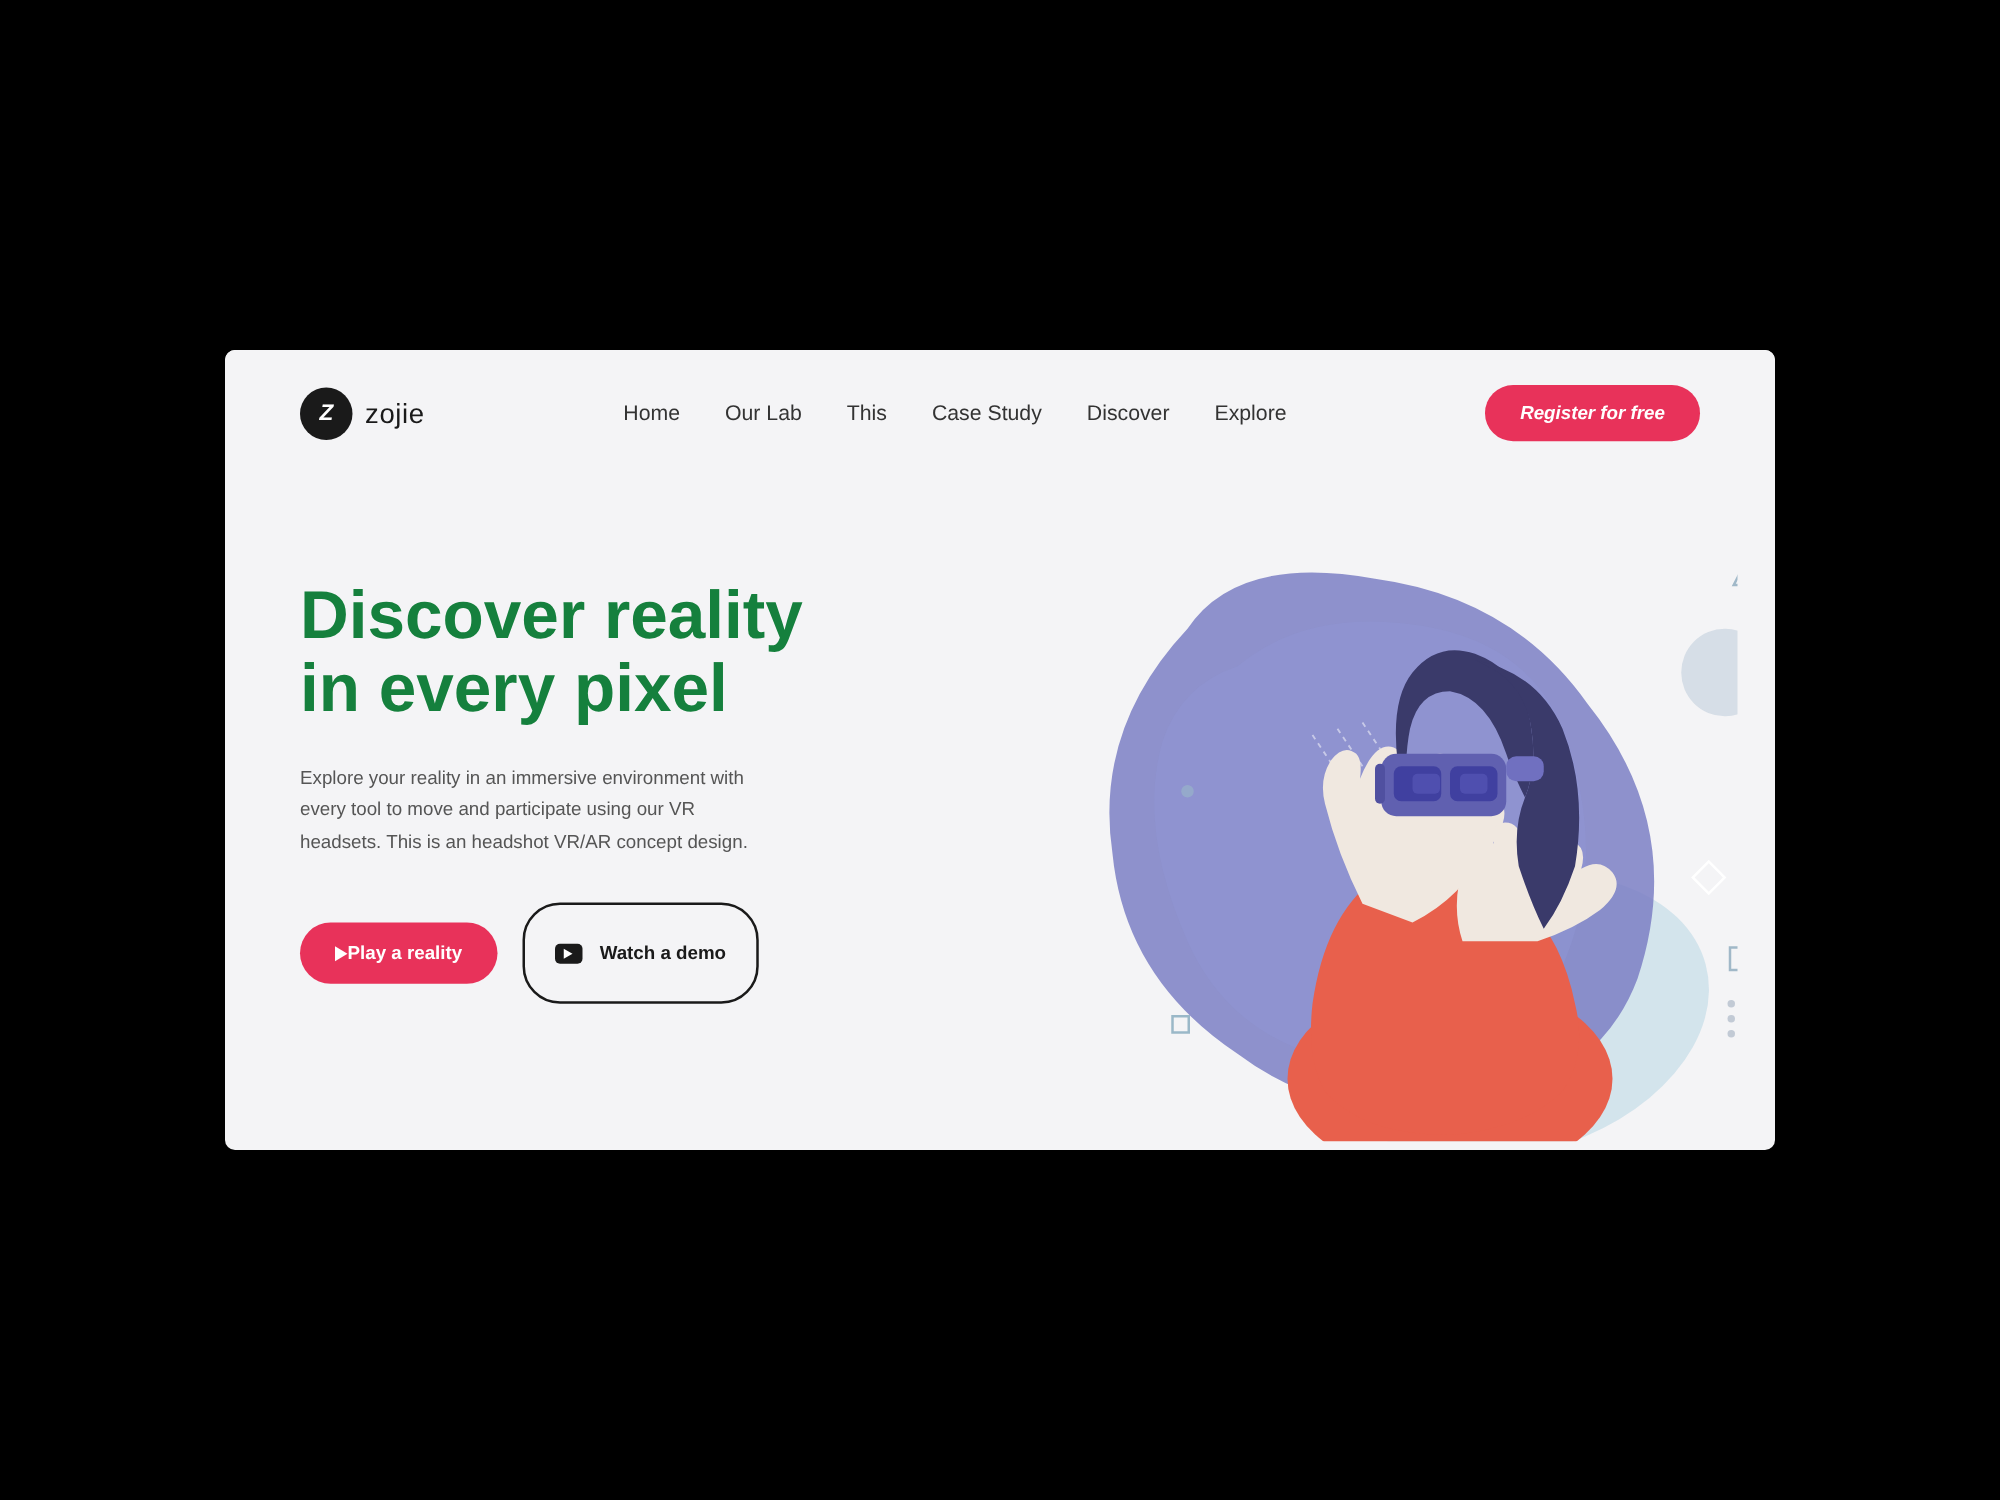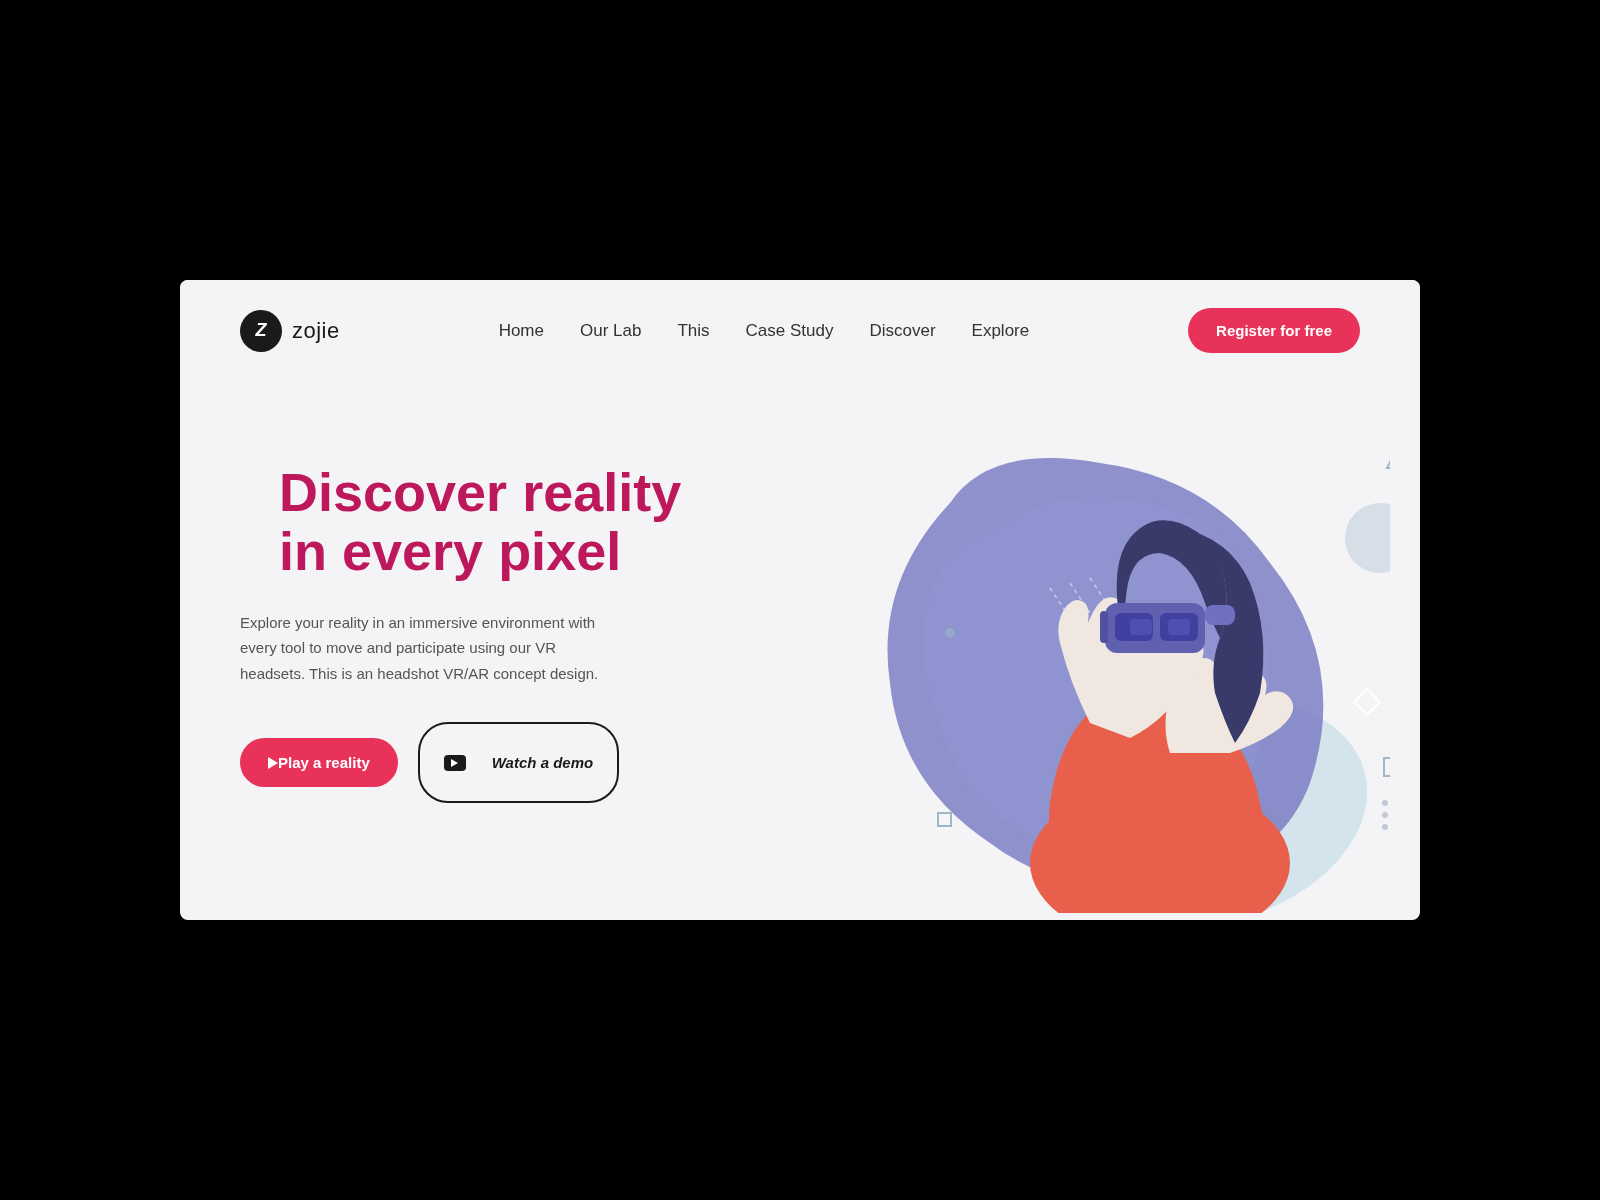--- a/index.html
+++ b/index.html
@@ -65,42 +65,42 @@
     .register-btn {
       background: #e8325a;
       color: #fff;
       border: none;
       padding: 14px 28px;
       border-radius: 30px;
       font-size: 15px;
       font-weight: 600;
       cursor: pointer;
       white-space: nowrap;
+      font-style: italic;
     }
     
     .hero {
       display: flex;
       align-items: center;
       justify-content: space-between;
       padding: 40px 60px 60px 60px;
       position: relative;
       overflow: hidden;
       min-height: 540px;
     }
     .hero-content {
       max-width: 480px;
       z-index: 2;
     }
     .hero-title {
       font-size: 54px;
       font-weight: 900;
-      color: #be185d;
+      color: #15803d;
       line-height: 1.1;
       margin-bottom: 28px;
-      margin-left: 39px;
     }
     .hero-description {
       font-size: 15px;
       color: #555;
       line-height: 1.7;
       max-width: 380px;
       margin-bottom: 36px;
     }
     .hero-buttons {
       display: flex;
@@ -131,22 +131,21 @@
       background: transparent;
       color: #1a1a1a;
       border: 2px solid #1a1a1a;
       padding: 30px 24px;
       border-radius: 30px;
       font-size: 15px;
       font-weight: 600;
       cursor: pointer;
       display: flex;
       align-items: center;
-      gap: 26px;
-      font-style: italic;
+      gap: 14px;
     }
     .yt-icon {
       width: 22px;
       height: 16px;
       background: #1a1a1a;
       border-radius: 4px;
       display: flex;
       align-items: center;
       justify-content: center;
       flex-shrink: 0;

